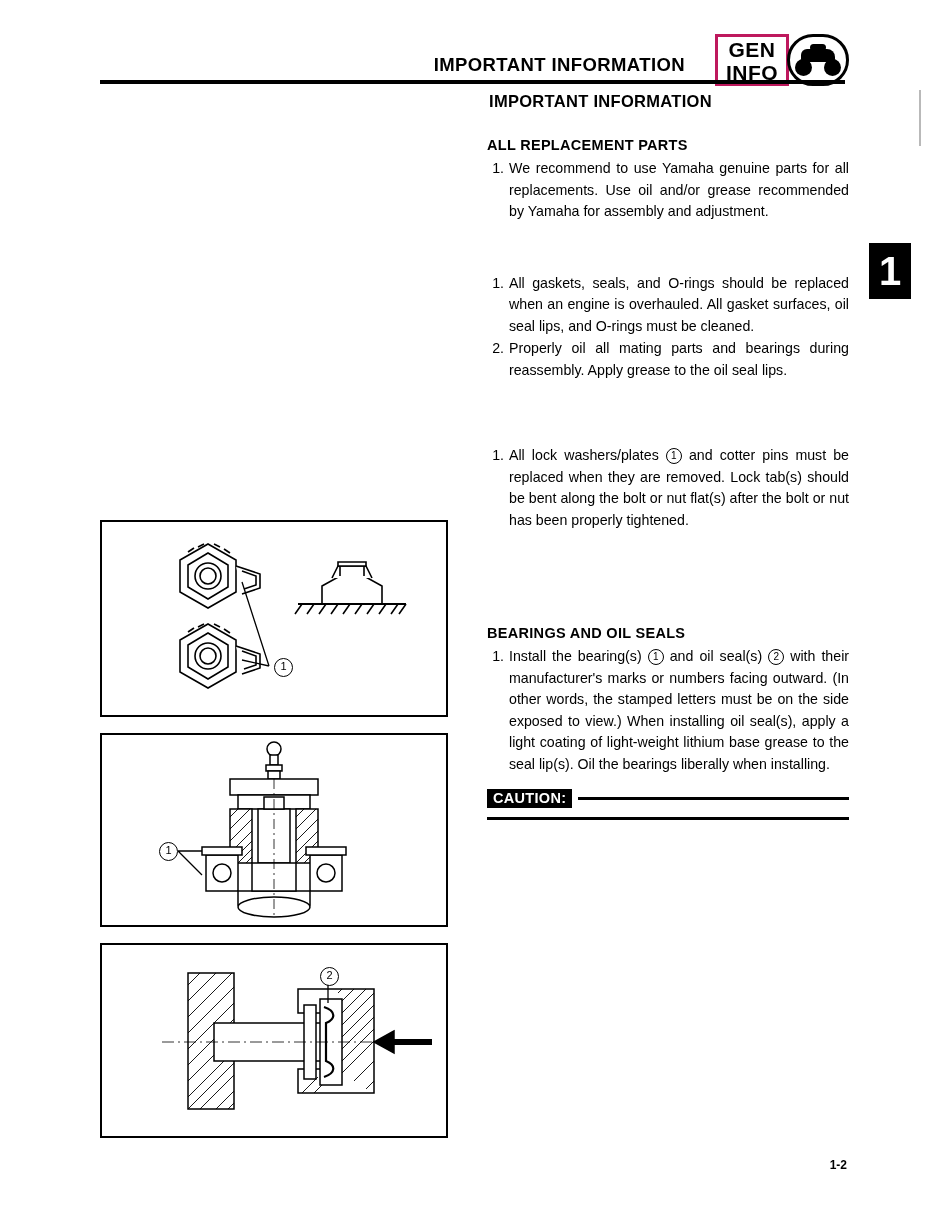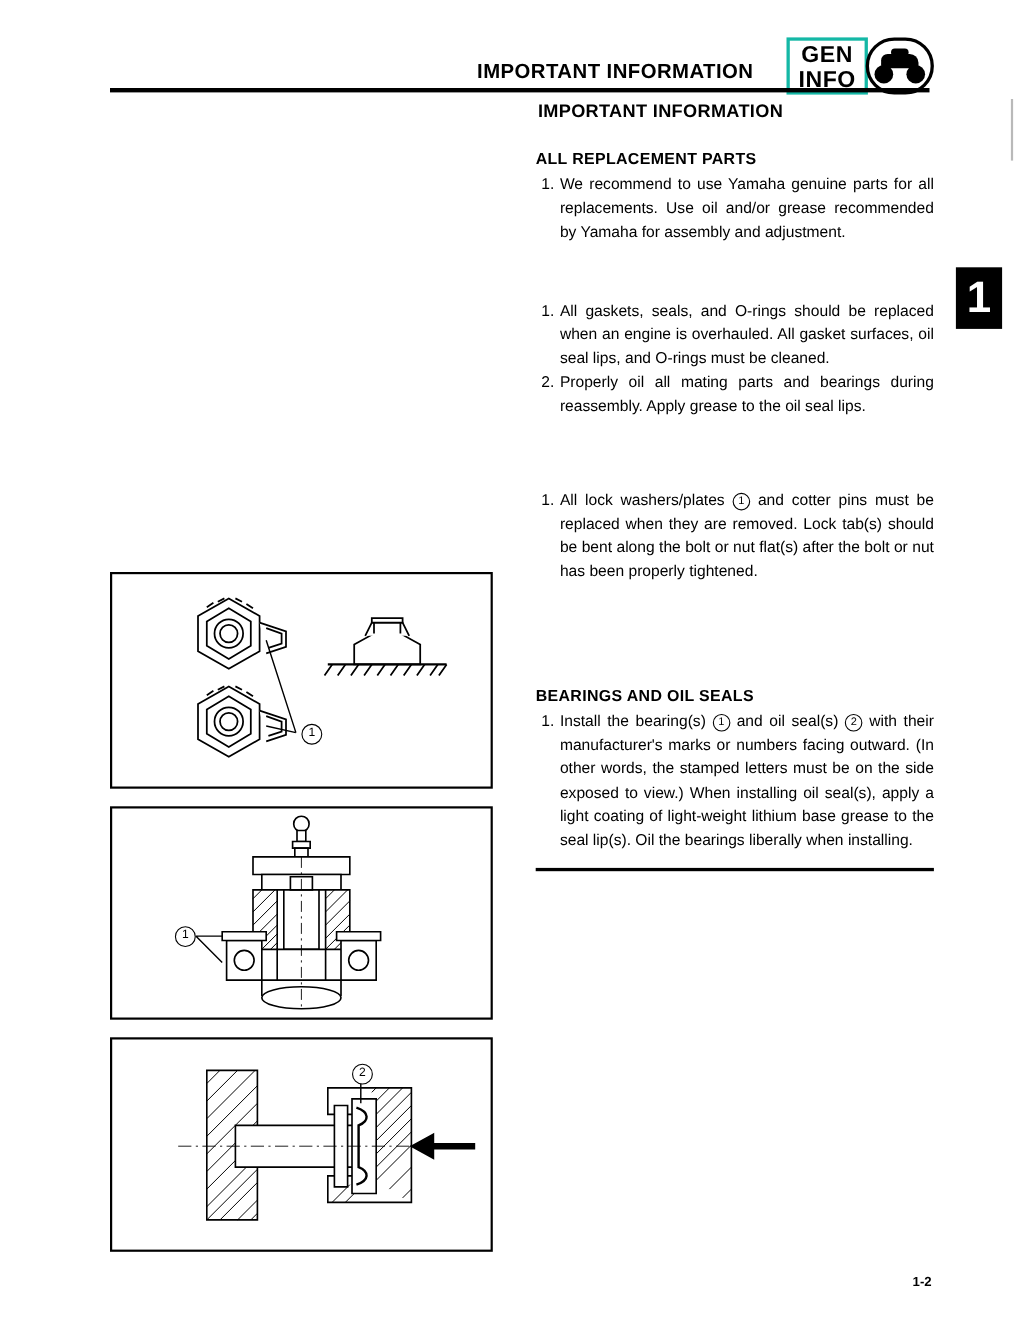--- a/index.html
+++ b/index.html
@@ -32,21 +32,21 @@
     font-weight: bold;
     letter-spacing: 0.4px;
     white-space: nowrap;
   }
   #gen-info-badge {
     position: absolute;
     right: 56px;
     top: 0px;
     width: 74px;
     height: 52px;
-    border: 3px solid #14b8a6;
+    border: 3px solid #be185d;
     box-sizing: border-box;
     text-align: center;
     line-height: 23px;
     font-weight: bold;
     font-size: 21px;
     letter-spacing: 0.5px;
     padding-top: 1px;
   }
   #gen-info-badge div { line-height: 23px; }
   #atv-badge {
@@ -308,20 +308,24 @@
         <span>Install the bearing(s)</span>
         <span class="circ">1</span>
         <span>and oil seal(s)</span>
         <span class="circ">2</span>
         <span>with their manufacturer's marks or numbers facing outward. (In other words, the stamped letters must be on the side exposed to view.) When  installing  oil  seal(s),  apply  a  light coating  of  light-weight  lithium  base  grease to the seal lip(s). Oil the bearings liberally when installing.</span>
       </div>
     </div>
   </div>
 
   <div id="caution-block">
+    <div class="caution-row">
+      <div class="caution-label">CAUTION:</div>
+      <div class="caution-rule"></div>
+    </div>
     <div class="caution-bottom-rule"></div>
   </div>
 </div>
 
 <div class="figure-box" id="figure-lock-washers">
   <svg width="344" height="193" viewBox="0 0 344 193">
     <g fill="none" stroke="#000" stroke-width="1.6">
 
       <path d="M78 38 L106 22 L134 38 L134 70 L106 86 L78 70 Z" fill="#fff"></path>
       <path d="M86 43 L106 31 L126 43 L126 65 L106 77 L86 65 Z"></path>

